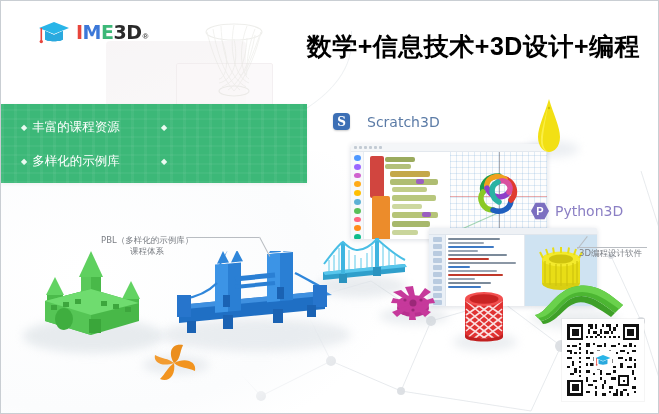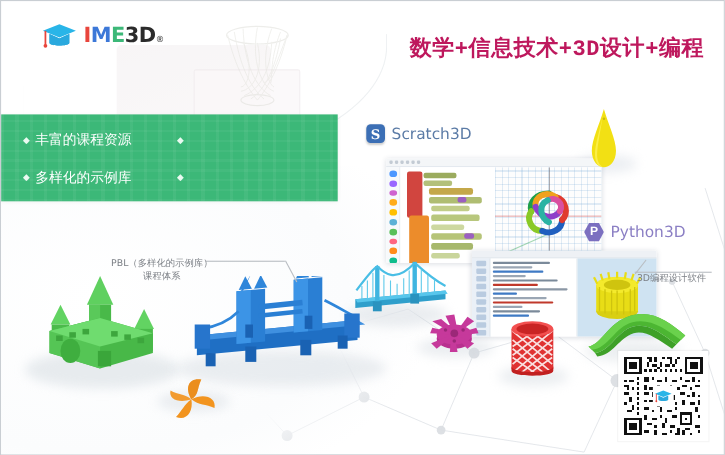--- a/index.html
+++ b/index.html
@@ -39,22 +39,22 @@
 
   
   .logo-wrap{position:absolute;left:36px;top:18px;z-index:6;display:flex;align-items:center;gap:5px;}
   .cap-icon{width:34px;height:26px;position:relative;}
   .logo-text{display:flex;align-items:baseline;font-weight:bold;font-size:19px;letter-spacing:-0.5px;}
   .lt{padding:0 0px;line-height:1;font-family:"DejaVu Sans",sans-serif;}
   .reg{font-size:8px;vertical-align:super;color:#4a4a4a;margin-left:1px;}
 
   .title{
     position:absolute;right:18px;top:29px;z-index:6;
-    font-size:20px;font-weight:bold;color:#be185d;letter-spacing:.5px;
-    font-family:Liberation Mono, monospace;
+    font-size:25px;font-weight:bold;color:#000000;letter-spacing:.5px;
+    font-family:Liberation Sans, sans-serif;
     white-space:nowrap;
   }
 
   
   .green-band{
     position:absolute;left:0;top:103px;width:306px;height:79px;z-index:5;
     background:#3cb878;
     background-image:
       repeating-linear-gradient(0deg, rgba(255,255,255,.045) 0 2px, rgba(0,0,0,0) 2px 9px),
       repeating-linear-gradient(90deg, rgba(255,255,255,.05) 0 3px, rgba(0,0,0,0) 3px 13px);
@@ -64,21 +64,21 @@
     color:#ffffff;font-size:12.5px;display:flex;align-items:center;gap:5px;
     font-family:"DejaVu Sans","Liberation Sans",sans-serif;white-space:nowrap;
   }
   .dia{font-size:8px;line-height:1;color:#eafaf1;}
   .fgrid{position:absolute;left:20px;top:15px;display:grid;grid-template-columns:140px 140px;row-gap:17px;}
 
   
   .app-label{position:absolute;z-index:8;display:flex;align-items:center;gap:6px;}
   .app-label .nm{font-size:14px;font-family:"DejaVu Sans","Liberation Sans",sans-serif;}
   #scratch-label{left:332px;top:112px;}
-  #scratch-label .nm{color:#5b7ba6;}
+  #scratch-label .nm{color:#5b7ba6;margin-left:11px;}
   #python-label{left:530px;top:201px;justify-content:center;}
   #python-label .nm{color:#8b7fc4;}
   .sq-icon{width:17px;height:17px;border-radius:4px;background:#3c6fb5;position:relative;box-shadow:0 1px 2px rgba(0,0,0,.2);}
   .sq-icon:after{content:"S";position:absolute;inset:0;color:#fff;font-size:12px;font-weight:bold;
     display:flex;align-items:center;justify-content:center;font-family:"DejaVu Serif",serif;}
   .hex-icon{width:18px;height:18px;background:#7b6fc0;position:relative;
     clip-path:polygon(25% 4%,75% 4%,100% 50%,75% 96%,25% 96%,0% 50%);box-shadow:0 1px 2px rgba(0,0,0,.12);}
   .hex-icon:after{content:"P";position:absolute;inset:0;color:#fff;font-size:11px;font-weight:bold;
     display:flex;align-items:center;justify-content:center;}
 
@@ -114,21 +114,21 @@
   .py-view{flex:1;background:#cfe3f2;position:relative;}
   .gearmodel{position:absolute;left:50%;top:50%;transform:translate(-50%,-50%);}
 
   
   .shadowpad{position:absolute;border-radius:50%;filter:blur(5px);z-index:2;}
 
   
   .callout{position:absolute;z-index:8;color:#7b7f85;font-size:8.5px;line-height:1.35;
     font-family:"DejaVu Sans","Liberation Sans",sans-serif;white-space:nowrap;}
   #pbl-callout{left:100px;top:234px;text-align:center;}
-  #pbl-callout .l2{display:block;font-family:Liberation Serif, serif;}
+  #pbl-callout .l2{display:block;}
   #sw-callout{left:578px;top:247px;}
   .lead{position:absolute;z-index:7;border-top:1px solid #b9bdc2;}
   .lead-d{position:absolute;z-index:7;border-left:1px solid #b9bdc2;}
 
   
   .qr{position:absolute;right:14px;bottom:12px;width:76px;height:76px;background:#fff;padding:3px;z-index:9;
       box-shadow:0 0 0 1px rgba(0,0,0,.04);}
   .qrcanvas{width:100%;height:100%;position:relative;background:#fff;}
   .qr-logo{position:absolute;left:50%;top:50%;transform:translate(-50%,-50%);width:19px;height:19px;
     background:#fff;border-radius:2px;display:flex;align-items:center;justify-content:center;}

